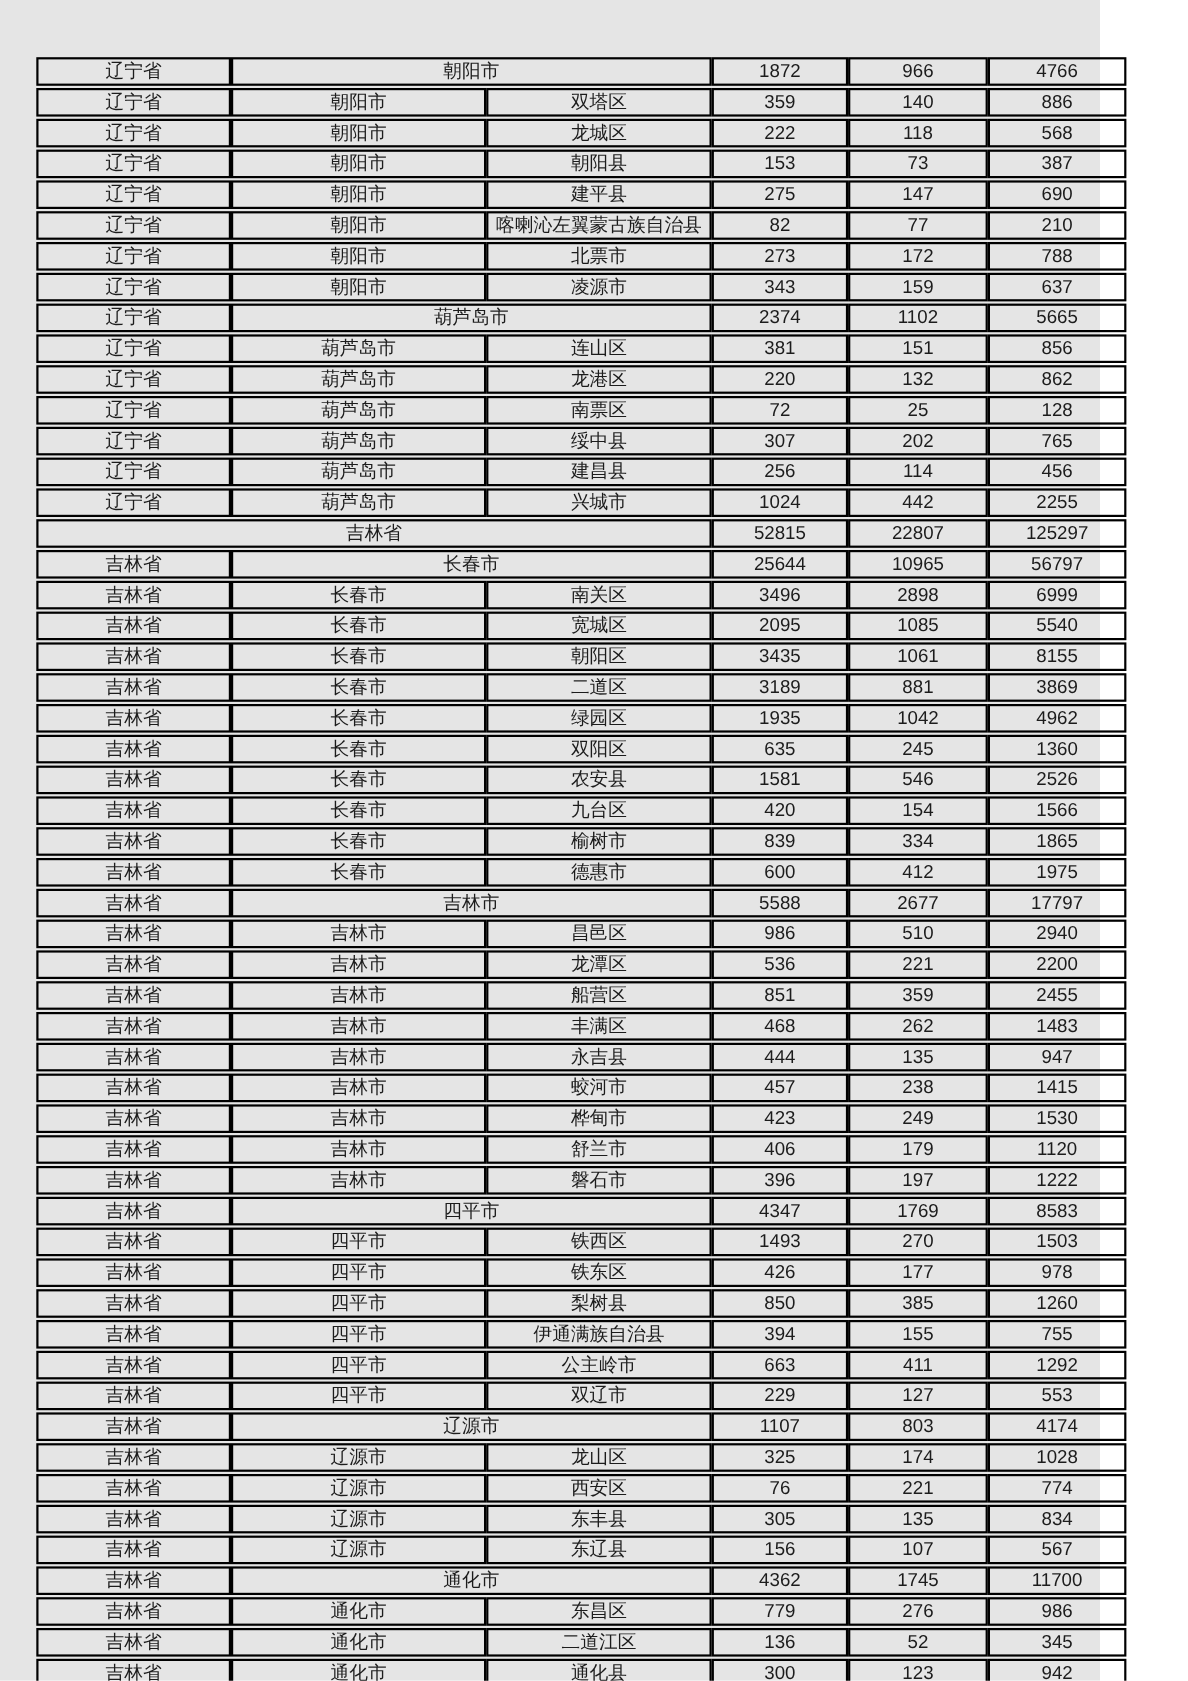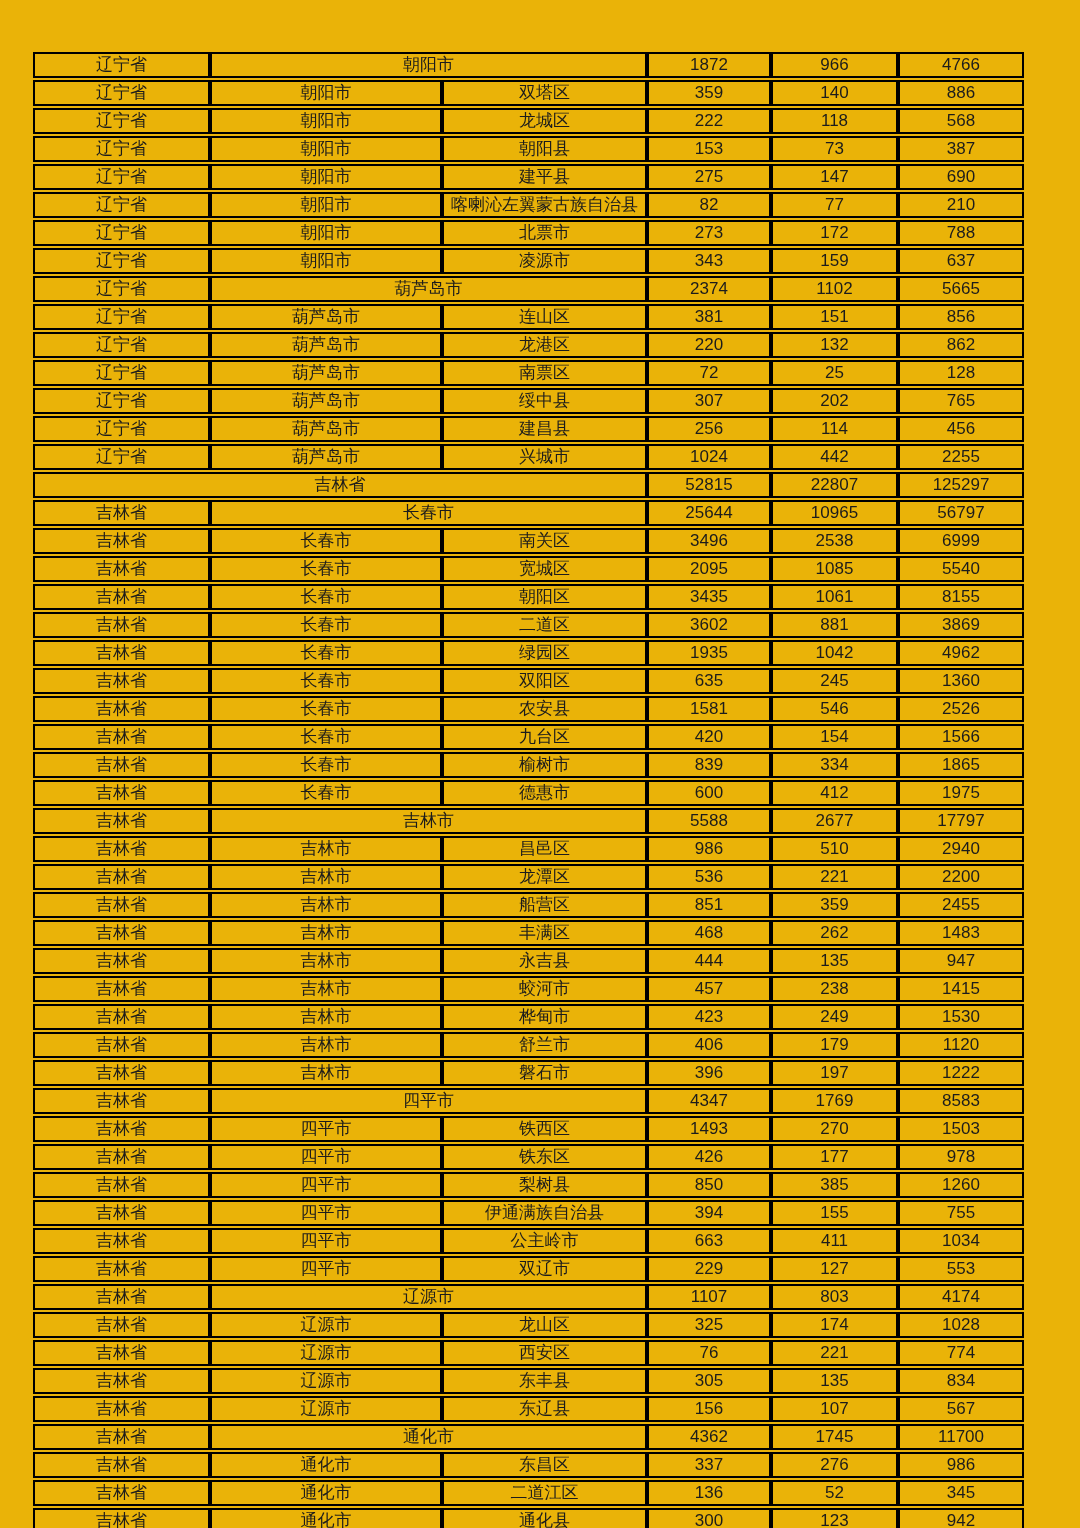--- a/index.html
+++ b/index.html
@@ -9,23 +9,23 @@
   }
   body {
     width: 1080px;
     height: 1528px;
     font-family: "Liberation Sans", "DejaVu Sans", sans-serif;
     color: #1c1c1c;
     overflow: hidden;
   }
   .doc-page {
     position: relative;
-    width: 1080px;
+    width: 1000px;
     height: 1528px;
-    background: #eab308;
+    background: #e5e5e5;
   }
   table.region-table {
     position: absolute;
     left: 33px;
     top: 50px;
     width: 991px;
     table-layout: fixed;
     border-collapse: separate;
     border-spacing: 0 2px;
   }
@@ -190,21 +190,21 @@
           <td colspan="2">长春市</td>
           <td>25644</td>
           <td>10965</td>
           <td>56797</td>
         </tr>
         <tr>
           <td>吉林省</td>
           <td>长春市</td>
           <td>南关区</td>
           <td>3496</td>
-          <td>2538</td>
+          <td>2898</td>
           <td>6999</td>
         </tr>
         <tr>
           <td>吉林省</td>
           <td>长春市</td>
           <td>宽城区</td>
           <td>2095</td>
           <td>1085</td>
           <td>5540</td>
         </tr>
@@ -213,21 +213,21 @@
           <td>长春市</td>
           <td>朝阳区</td>
           <td>3435</td>
           <td>1061</td>
           <td>8155</td>
         </tr>
         <tr>
           <td>吉林省</td>
           <td>长春市</td>
           <td>二道区</td>
-          <td>3602</td>
+          <td>3189</td>
           <td>881</td>
           <td>3869</td>
         </tr>
         <tr>
           <td>吉林省</td>
           <td>长春市</td>
           <td>绿园区</td>
           <td>1935</td>
           <td>1042</td>
           <td>4962</td>
@@ -389,21 +389,21 @@
           <td>394</td>
           <td>155</td>
           <td>755</td>
         </tr>
         <tr>
           <td>吉林省</td>
           <td>四平市</td>
           <td>公主岭市</td>
           <td>663</td>
           <td>411</td>
-          <td>1034</td>
+          <td>1292</td>
         </tr>
         <tr>
           <td>吉林省</td>
           <td>四平市</td>
           <td>双辽市</td>
           <td>229</td>
           <td>127</td>
           <td>553</td>
         </tr>
         <tr>
@@ -449,21 +449,21 @@
           <td>吉林省</td>
           <td colspan="2">通化市</td>
           <td>4362</td>
           <td>1745</td>
           <td>11700</td>
         </tr>
         <tr>
           <td>吉林省</td>
           <td>通化市</td>
           <td>东昌区</td>
-          <td>337</td>
+          <td>779</td>
           <td>276</td>
           <td>986</td>
         </tr>
         <tr>
           <td>吉林省</td>
           <td>通化市</td>
           <td>二道江区</td>
           <td>136</td>
           <td>52</td>
           <td>345</td>

